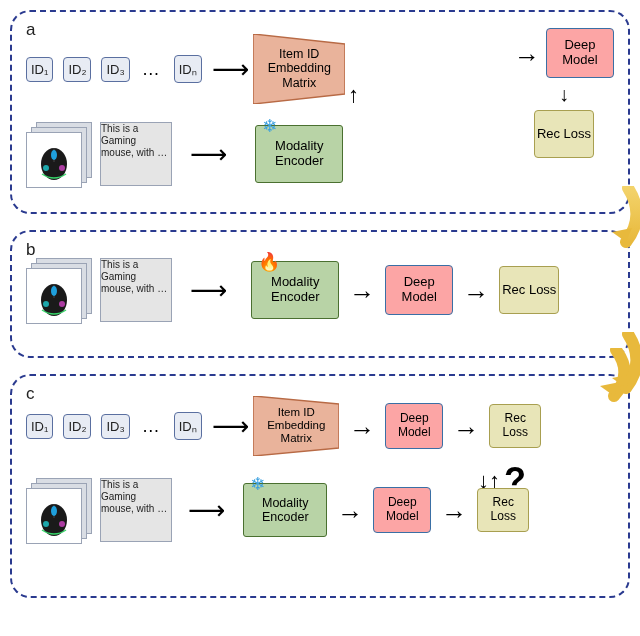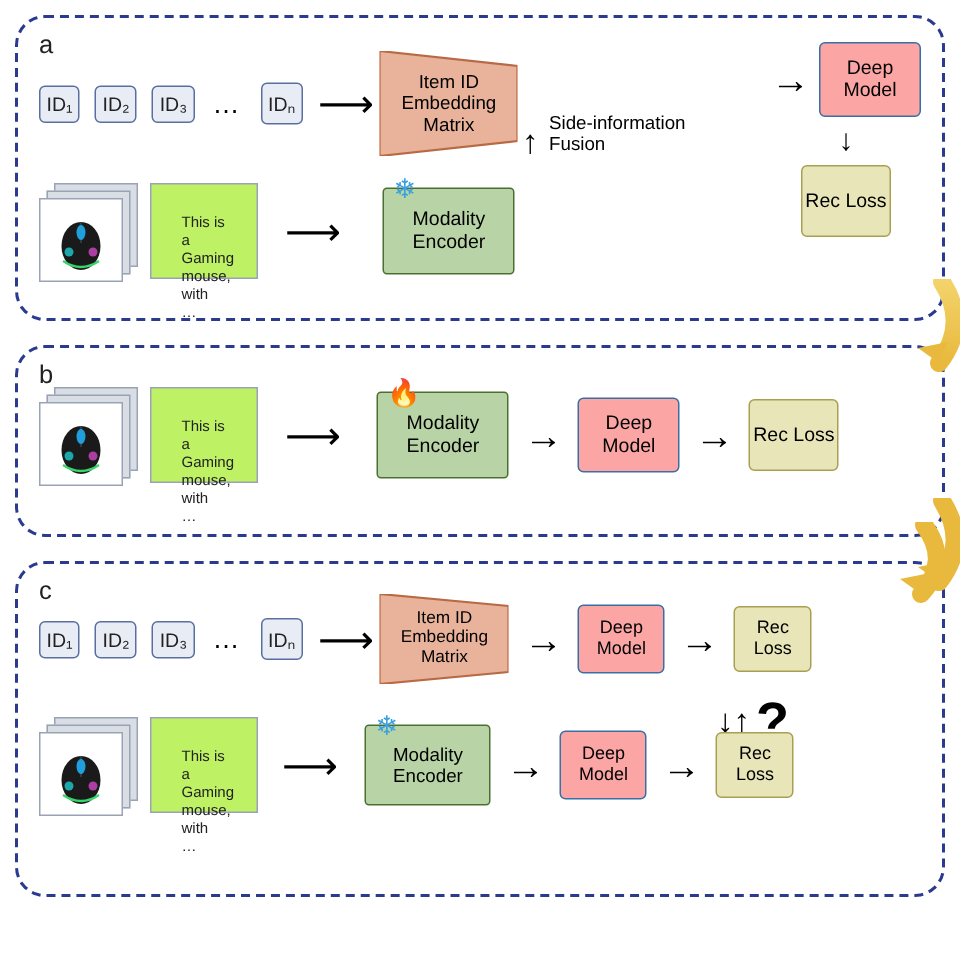--- a/index.html
+++ b/index.html
@@ -58,24 +58,24 @@
     justify-content: center;
   }
   .img-card.c1 { top: 0; left: 10px; }
   .img-card.c2 { top: 5px; left: 5px; }
   .img-card.c3 { top: 10px; left: 0; background: #fff; }
   .mouse-svg { width: 44px; height: 44px; }
   .text-card {
     width: 72px;
     height: 64px;
     border: 1px solid #9aa3b5;
-    background: #bef264;
+    background: #e5e5e5;
     font-size: 10px;
     line-height: 1.2;
-    padding: 20px;
+    padding: 0;
     color: #222;
     box-sizing: border-box;
     flex-shrink: 0;
   }
   .arrow {
     font-size: 26px;
     color: #000;
     line-height: 1;
     flex-shrink: 0;
   }
@@ -214,21 +214,20 @@
         <span>Modality Encoder</span>
       </div>
     </div>
 
     <div style="position:absolute; left:322px; top:62px; text-align:center;">
       <div class="vert-arrow">↑</div>
     </div>
     <div style="position:absolute; left:300px; top:108px;">
       
     </div>
-    <div class="side-info" style="left:340px; top:52px;">Side-information Fusion</div>
 
     <div style="position:absolute; right:0; top:4px; display:flex; flex-direction:column; align-items:center; gap:6px;">
       <div style="display:flex; align-items:center; gap:6px;">
         <span class="arrow">→</span>
         <div class="box deep-model">Deep Model</div>
       </div>
       <span class="arrow" style="font-size:20px;">↓</span>
       <div class="box rec-loss">Rec Loss</div>
     </div>
   </div>

